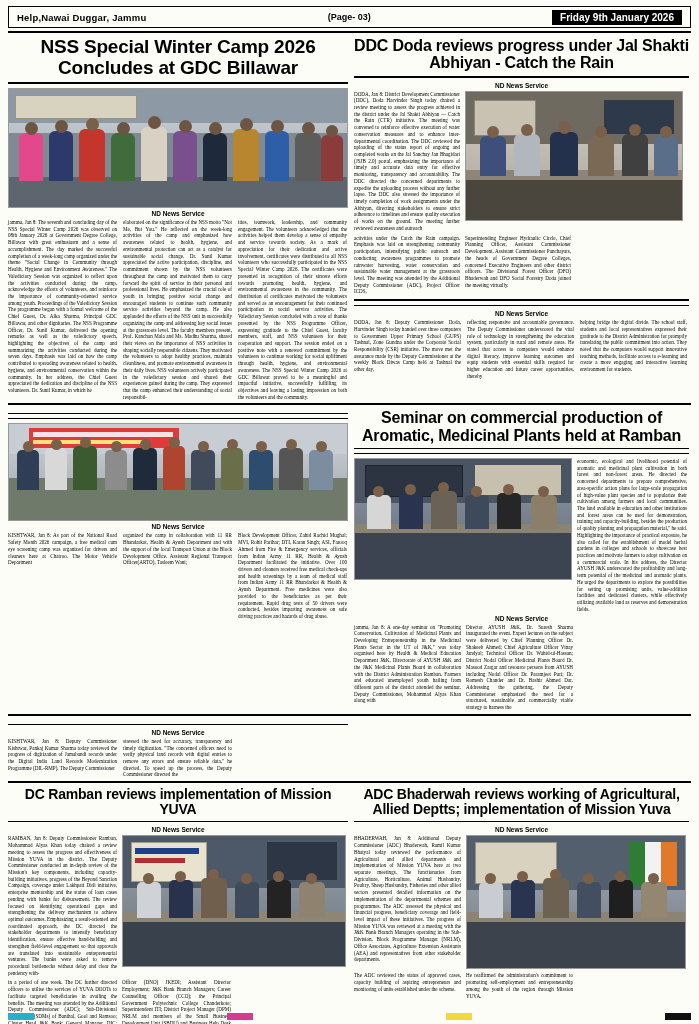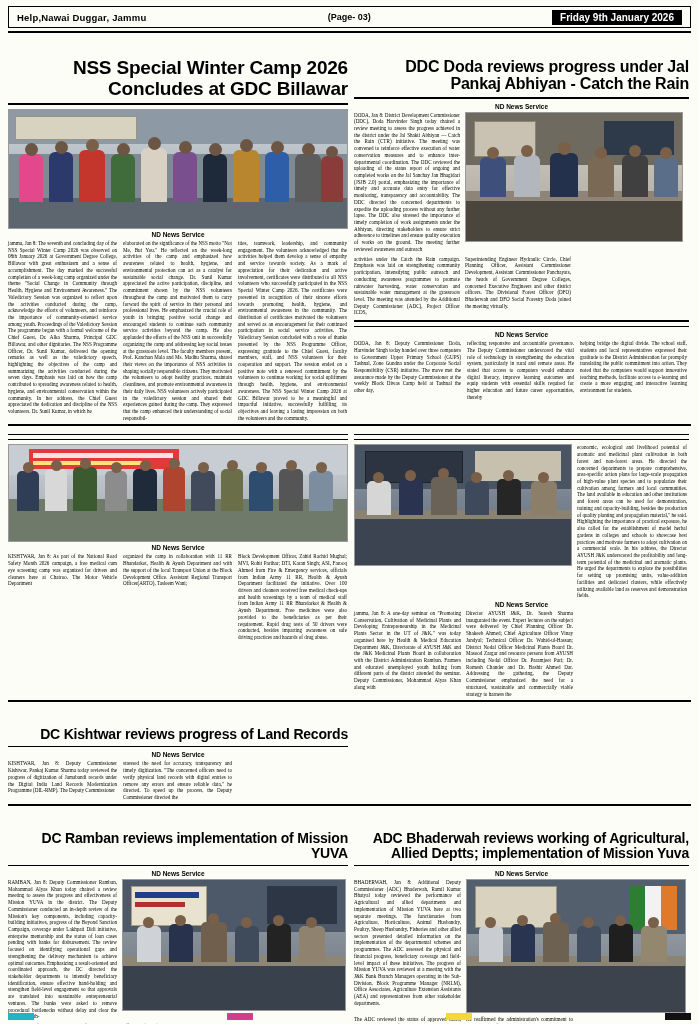--- a/index.html
+++ b/index.html
@@ -15,21 +15,21 @@
   }
   .masthead .left{font-size:9.5px;font-weight:bold;letter-spacing:.2px;}
   .masthead .center{font-size:9px;font-weight:bold;}
   .masthead .right{font-size:10px;font-weight:bold;background:#000;color:#fff;padding:2px 8px;}
   .hr-thick{height:2px;background:#000;margin:3px 0 4px 0;}
   .cols{display:flex;gap:6px;}
   .col-left{width:340px;}
   .col-right{width:335px;}
   .headline{
     font-family:"Liberation Sans", sans-serif;font-weight:bold;
-    text-align:right;line-height:1.08;letter-spacing:-.2px;margin-top:21px;
+    text-align:center;line-height:1.08;letter-spacing:-.2px;
   }
   .h1{font-size:19px;}
   .h2{font-size:16px;}
   .h3{font-size:14px;}
   .rule{border-top:1px solid #000;margin:4px 0;}
   .rule2{border-top:2px solid #000;margin:4px 0;}
   .byline{
     font-family:"Liberation Sans", sans-serif;font-weight:bold;font-size:6.5px;
     text-align:center;margin:2px 0 2px 0;
   }
@@ -107,21 +107,21 @@
             <div class="body1">ities, teamwork, leadership, and community engagement. The volunteers acknowledged that the activities helped them develop a sense of empathy and service towards society.
 As a mark of appreciation for their dedication and active involvement, certificates were distributed to all NSS volunteers who successfully participated in the NSS Special Winter Camp 2026. The certificates were presented in recognition of their sincere efforts towards promoting health, hygiene, and environmental awareness in the community. The distribution of certificates motivated the volunteers and served as an encouragement for their continued participation in social service activities.
 The Valedictory Session concluded with a vote of thanks presented by the NSS Programme Officer, expressing gratitude to the Chief Guest, faculty members, staff, and NSS volunteers for their cooperation and support. The session ended on a positive note with a renewed commitment by the volunteers to continue working for social upliftment through health, hygiene, and environmental awareness.
 The NSS Special Winter Camp 2026 at GDC Billawar proved to be a meaningful and impactful initiative, successfully fulfilling its objectives and leaving a lasting impression on both the volunteers and the community.</div>
           </div>
       </div>
     </div>
 
     <div class="col-right">
       <div>
-        <div class="headline h2">DDC Doda reviews progress under Jal Pankaj Abhiyan - Catch the Rain</div>
+        <div class="headline h2">DDC Doda reviews progress under Jal Shakti Abhiyan - Catch the Rain</div>
         <div class="rule2"></div>
         <div class="byline">ND News Service</div>
         <div style="display:flex;gap:5px;">
           <div style="width:106px;">
             <div class="body1">DODA, Jan 8: District Development Commissioner (DDC), Doda Harvinder Singh today chaired a review meeting to assess the progress achieved in the district under the Jal Shakti Abhiyan — Catch the Rain (CTR) initiative. The meeting was convened to reinforce effective execution of water conservation measures and to enhance inter-departmental coordination. The DDC reviewed the uploading of the status report of ongoing and completed works on the Jal Sanchay Jan Bhagidari (JSJB 2.0) portal, emphasizing the importance of timely and accurate data entry for effective monitoring, transparency and accountability.
 The DDC directed the concerned departments to expedite the uploading process without any further lapse.
 The DDC also stressed the importance of timely completion of work assignments under the Abhiyan, directing stakeholders to ensure strict adherence to timelines and ensure quality execution of works on the ground. The meeting further reviewed awareness and outreach</div>
           </div>
           <div style="width:218px;">
             <div class="photo" style="height:128px;">
@@ -233,20 +233,21 @@
 Assistant Regional Transport Officer(ARTO),  Tasleem Wani;</div>
           </div>
         <div style="width:109px;">
             <div class="body1">Block Development Officer, Zahid Rachid Mughal; MVI, Rohit Parihar; DTI, Karan Singh; ASI, Farooq Ahmed from Fire &amp; Emergency services, officials from Indian Army 11 RR, Health &amp; Ayush Department facilitated the initiative.
 Over 100 drivers and cleaners received free medical check-ups and health screenings by a team of medical staff from Indian Army 11 RR Bhandarkot &amp; Health &amp; Ayush Department. Free medicines were also provided to the beneficiaries as per their requirement. Rapid drug tests of 50 drivers were conducted, besides imparting awareness on safe driving practices and hazards of drug abuse.</div>
           </div>
       </div>
     </div>
 
     <div class="col-right">
+      <div class="headline h2">Seminar on commercial production of Aromatic, Medicinal Plants held at Ramban</div>
       <div class="rule"></div>
       <div class="rule"></div>
       <div style="display:flex;gap:5px;">
         <div style="width:218px;">
           <div class="photo" style="height:120px;">
             <div class="tint" style="background:linear-gradient(#8e9aa6,#5e6874);"></div>
             <div style="position:absolute;left:0;right:0;top:0;height:44px;background:#4a5563;"></div>
             <div style="position:absolute;left:10px;top:6px;width:96px;height:30px;background:#2b3440;border:1px solid #1d242c;"></div>
             <div style="position:absolute;right:10px;top:6px;width:86px;height:30px;background:#c7c0ae;"></div>
             <div style="position:absolute;left:0;right:0;bottom:0;height:46px;background:#3b4450;"></div>
@@ -285,21 +286,20 @@
             <div class="body1"></div>
           </div>
       </div>
     </div>
   </div>
 
   <div class="hr-thick"></div>
 
   <div class="cols">
     <div class="col-left">
-      <div class="headline h3">DC Kishtwar reviews progress of Land Records</div>
       <div class="rule"></div>
       <div class="byline">ND News Service</div>
       <div class="cols" style="gap:6px;">
         <div style="width:109px;">
             <div class="body1">KISHTWAR, Jan 8: Deputy Commissioner Kishtwar, Pankaj Kumar Sharma today reviewed the progress of digitization of Jamabandi records under the Digital India Land Records Modernization Programme (DIL-RMP). The Deputy Commissioner</div>
           </div>
         <div style="width:109px;">
             <div class="body1">stressed the need for accuracy, transparency and timely digitization. "The concerned officers need to verify physical land records with digital entries to remove any errors and ensure reliable data," he directed.
 To speed up the process, the Deputy Commissioner directed the</div>
           </div>

